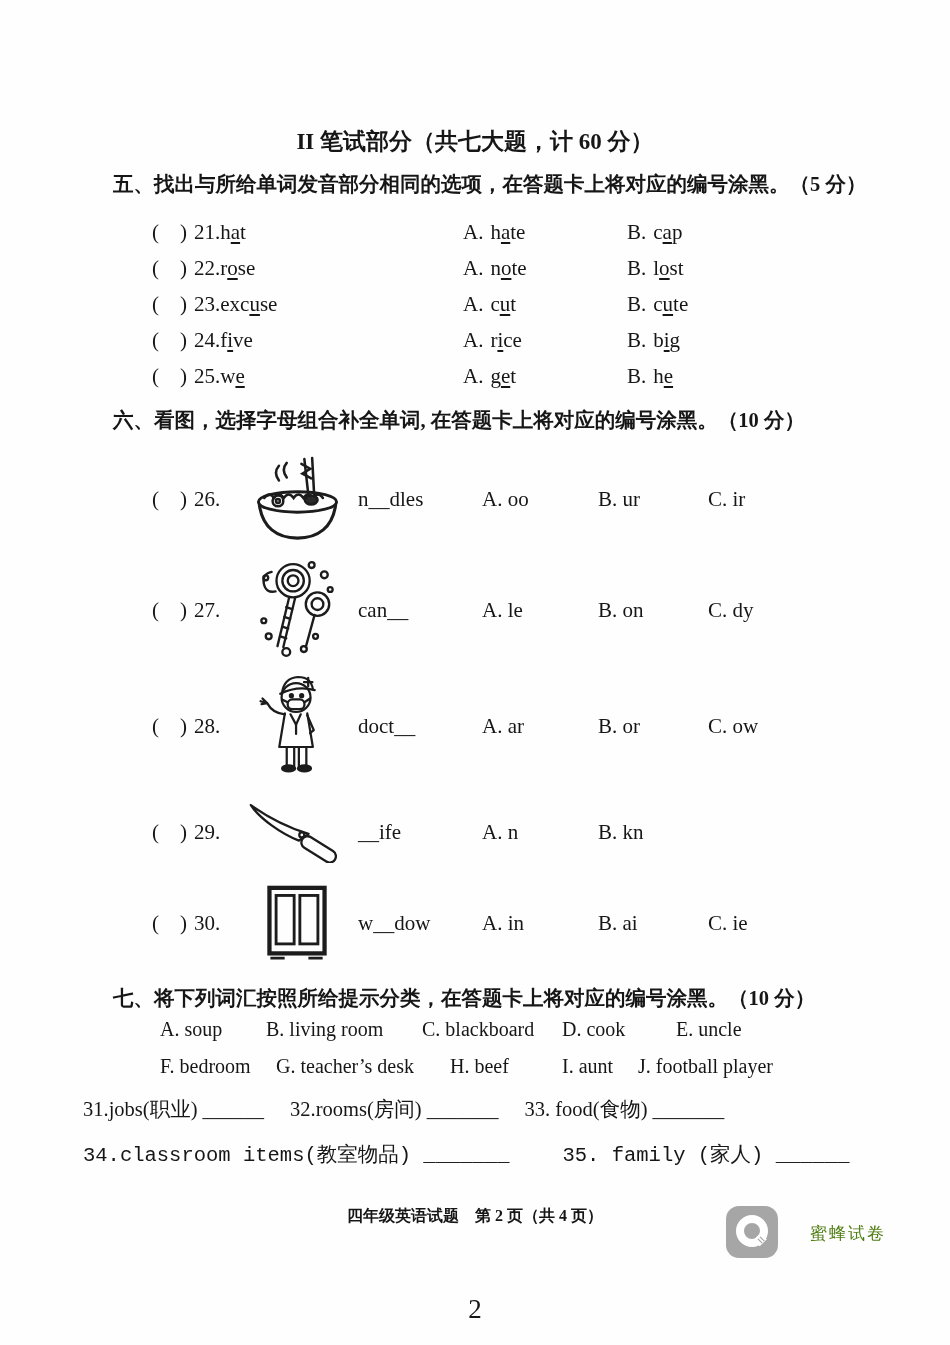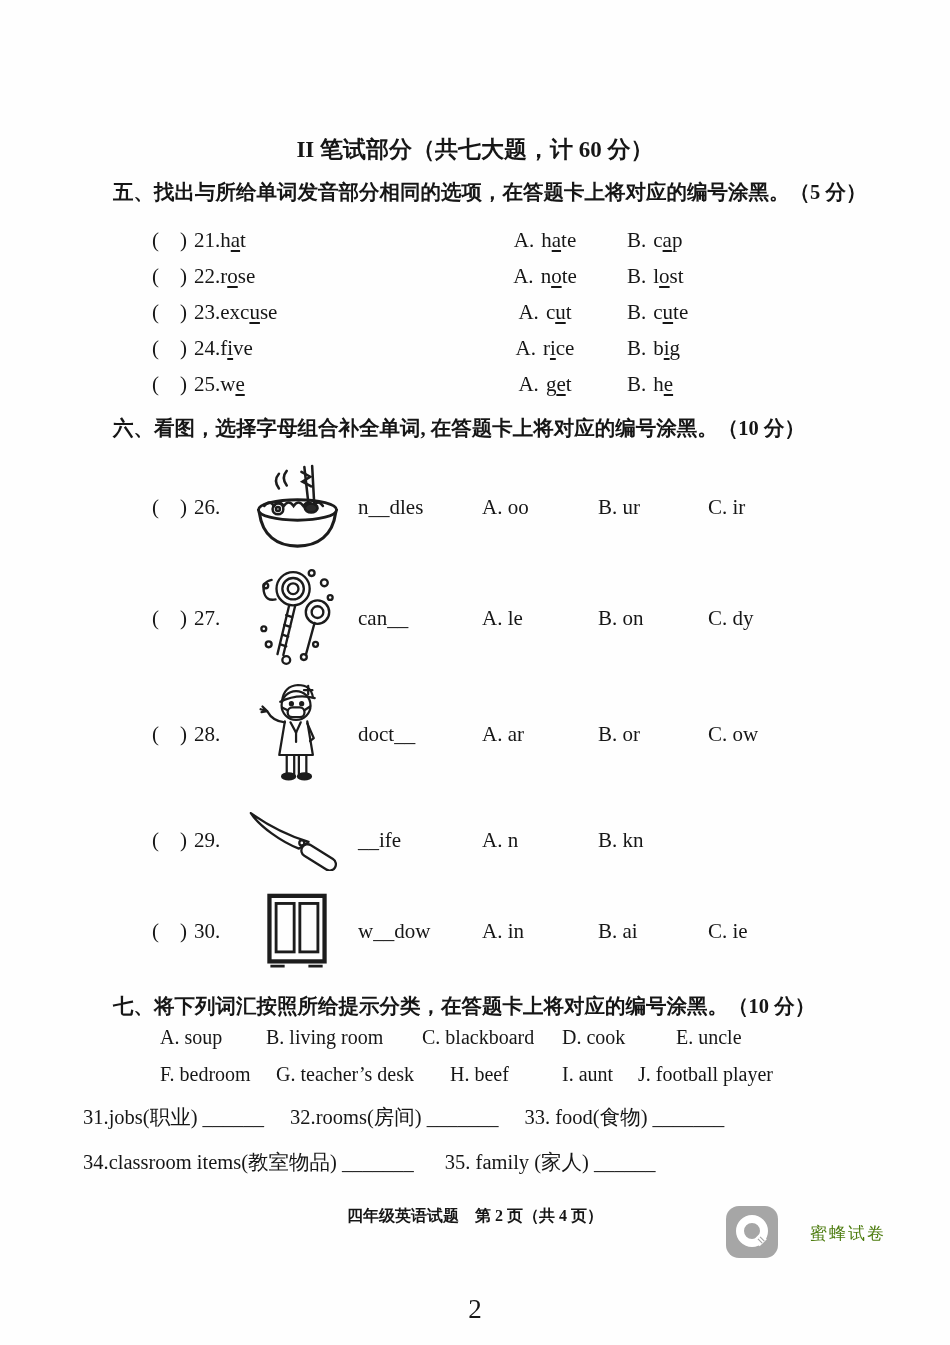--- a/index.html
+++ b/index.html
@@ -1,25 +1,25 @@
 <!DOCTYPE html>
 <html><head>
 <meta charset="utf-8">
 <style>
   html,body{margin:0;padding:0;background:#ffffff;}
   .page{position:relative;width:950px;height:1345px;background:#fefefe;
         font-family:"Liberation Serif",serif;color:#161616;overflow:hidden;}
-  .title{margin:8px;padding-top:126px;text-align:center;font-size:23px;font-weight:700;line-height:32px;}
+  .title{margin:0;padding-top:126px;text-align:center;font-size:23px;font-weight:700;line-height:32px;}
   .sec-heading{font-size:20.5px;font-weight:700;margin:12px 30px 0 113px;line-height:28px;
                font-family:"Liberation Serif",serif;}
   
   .s5-list{margin-top:16px;}
   .s5-row{display:flex;align-items:center;height:36px;padding-left:152px;font-size:21px;}
   .s5-c1{width:311px;display:flex;align-items:baseline;}
-  .s5-c2{width:164px;text-align:center;}
+  .s5-c2{width:164px;}
   .bracket{margin-right:7px;white-space:pre;}
   .qnum{margin-right:0;}
   .u{text-decoration:underline;text-underline-offset:3px;}
   .olabel{margin-right:7px;}
   
   .s6-list{margin-top:10px;}
   .s6-row{display:flex;align-items:center;padding-left:152px;font-size:21px;}
   .c-num{width:84px;display:flex;align-items:baseline;flex:0 0 auto;}
   .c-img{width:122px;display:flex;justify-content:center;align-items:center;flex:0 0 auto;}
   .c-word{width:124px;flex:0 0 auto;}
@@ -31,21 +31,21 @@
   .s7-words.r1 span:nth-child(1){width:106px;}
   .s7-words.r1 span:nth-child(2){width:156px;}
   .s7-words.r1 span:nth-child(3){width:140px;}
   .s7-words.r1 span:nth-child(4){width:114px;}
   .s7-words.r2 span:nth-child(1){width:116px;}
   .s7-words.r2 span:nth-child(2){width:174px;}
   .s7-words.r2 span:nth-child(3){width:112px;}
   .s7-words.r2 span:nth-child(4){width:76px;}
   .s7-items{display:flex;padding-left:83px;font-size:20.5px;margin-top:17px;}
   .s7-items.r1{column-gap:26px;}
-  .s7-items.r2{column-gap:31px;}
+  .s7-items.r2{column-gap:53px;font-family:Liberation Mono, monospace;}
   
   .brand-badge{position:absolute;left:726px;top:1206px;width:52px;height:52px;
                border-radius:13px;background:#a6a6a6;}
   .brand-text{position:absolute;left:790px;top:1222px;font-size:17px;color:#4d7c0f;letter-spacing:2px;margin-left:20px;}
   .page-info{position:absolute;left:0;right:0;top:1206px;text-align:center;
              font-size:16px;font-weight:700;}
   .page-number{position:absolute;left:0;right:0;top:1294px;text-align:center;font-size:27px;}
   svg{display:block;}
 </style>
 </head>

